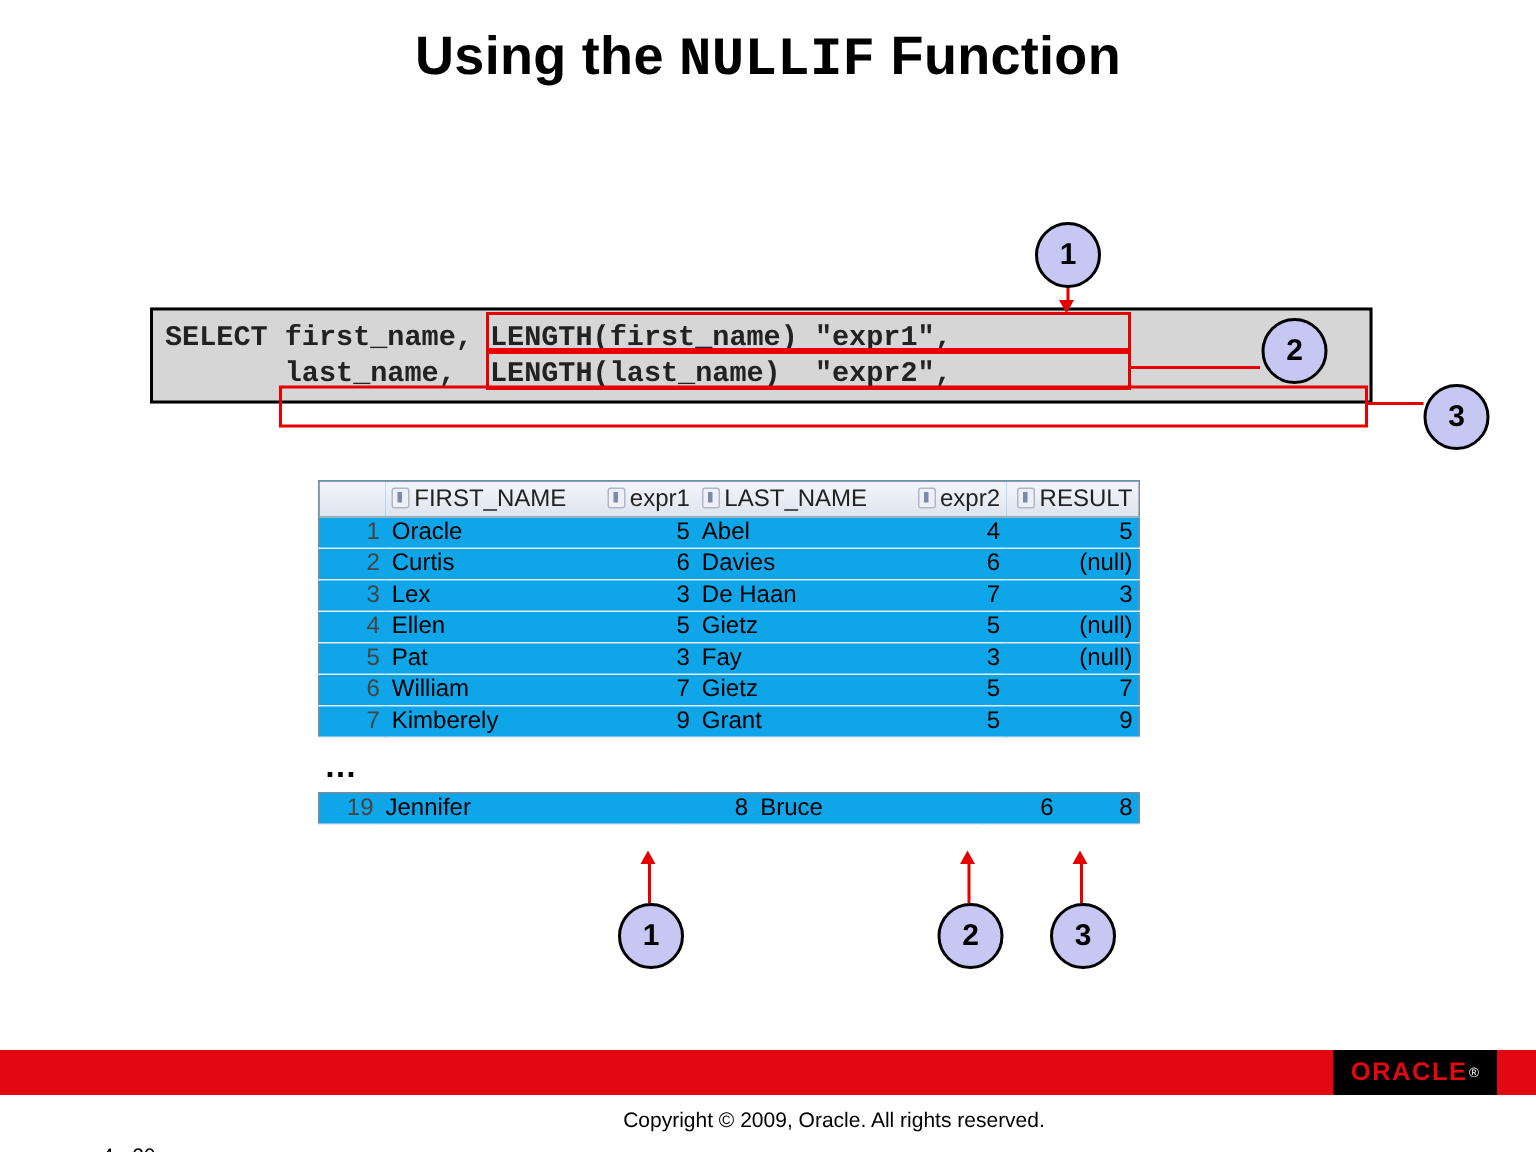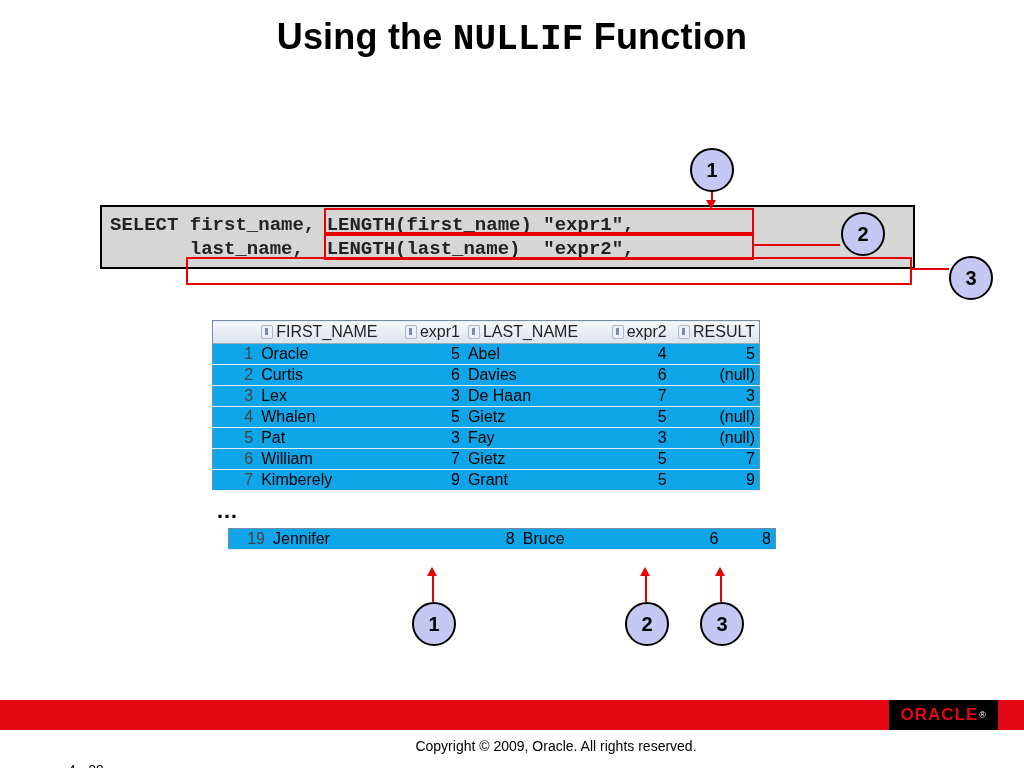--- a/index.html
+++ b/index.html
@@ -192,21 +192,21 @@
       <tr>
         <td class="rownum">3</td>
         <td>Lex</td>
         <td class="numcol">3</td>
         <td>De Haan</td>
         <td class="numcol">7</td>
         <td class="numcol">3</td>
       </tr>
       <tr>
         <td class="rownum">4</td>
-        <td>Whalen</td>
+        <td>Ellen</td>
         <td class="numcol">5</td>
         <td>Gietz</td>
         <td class="numcol">5</td>
         <td class="numcol">(null)</td>
       </tr>
       <tr>
         <td class="rownum">5</td>
         <td>Pat</td>
         <td class="numcol">3</td>
         <td>Fay</td>
@@ -227,21 +227,21 @@
         <td class="numcol">9</td>
         <td>Grant</td>
         <td class="numcol">5</td>
         <td class="numcol">9</td>
       </tr>
     </tbody>
 </table>
 
 <div class="ellips">…</div>
 
-<table class="rtable" id="tbl-bot" style="left:228px; top:528px; width:548px;">
+<table class="rtable" id="tbl-bot" style="left:212px; top:528px; width:548px;">
   <tbody>
       <tr>
         <td class="rownum">19</td>
         <td>Jennifer</td>
         <td class="numcol">8</td>
         <td>Bruce</td>
         <td class="numcol">6</td>
         <td class="numcol">8</td>
       </tr>
     </tbody>

